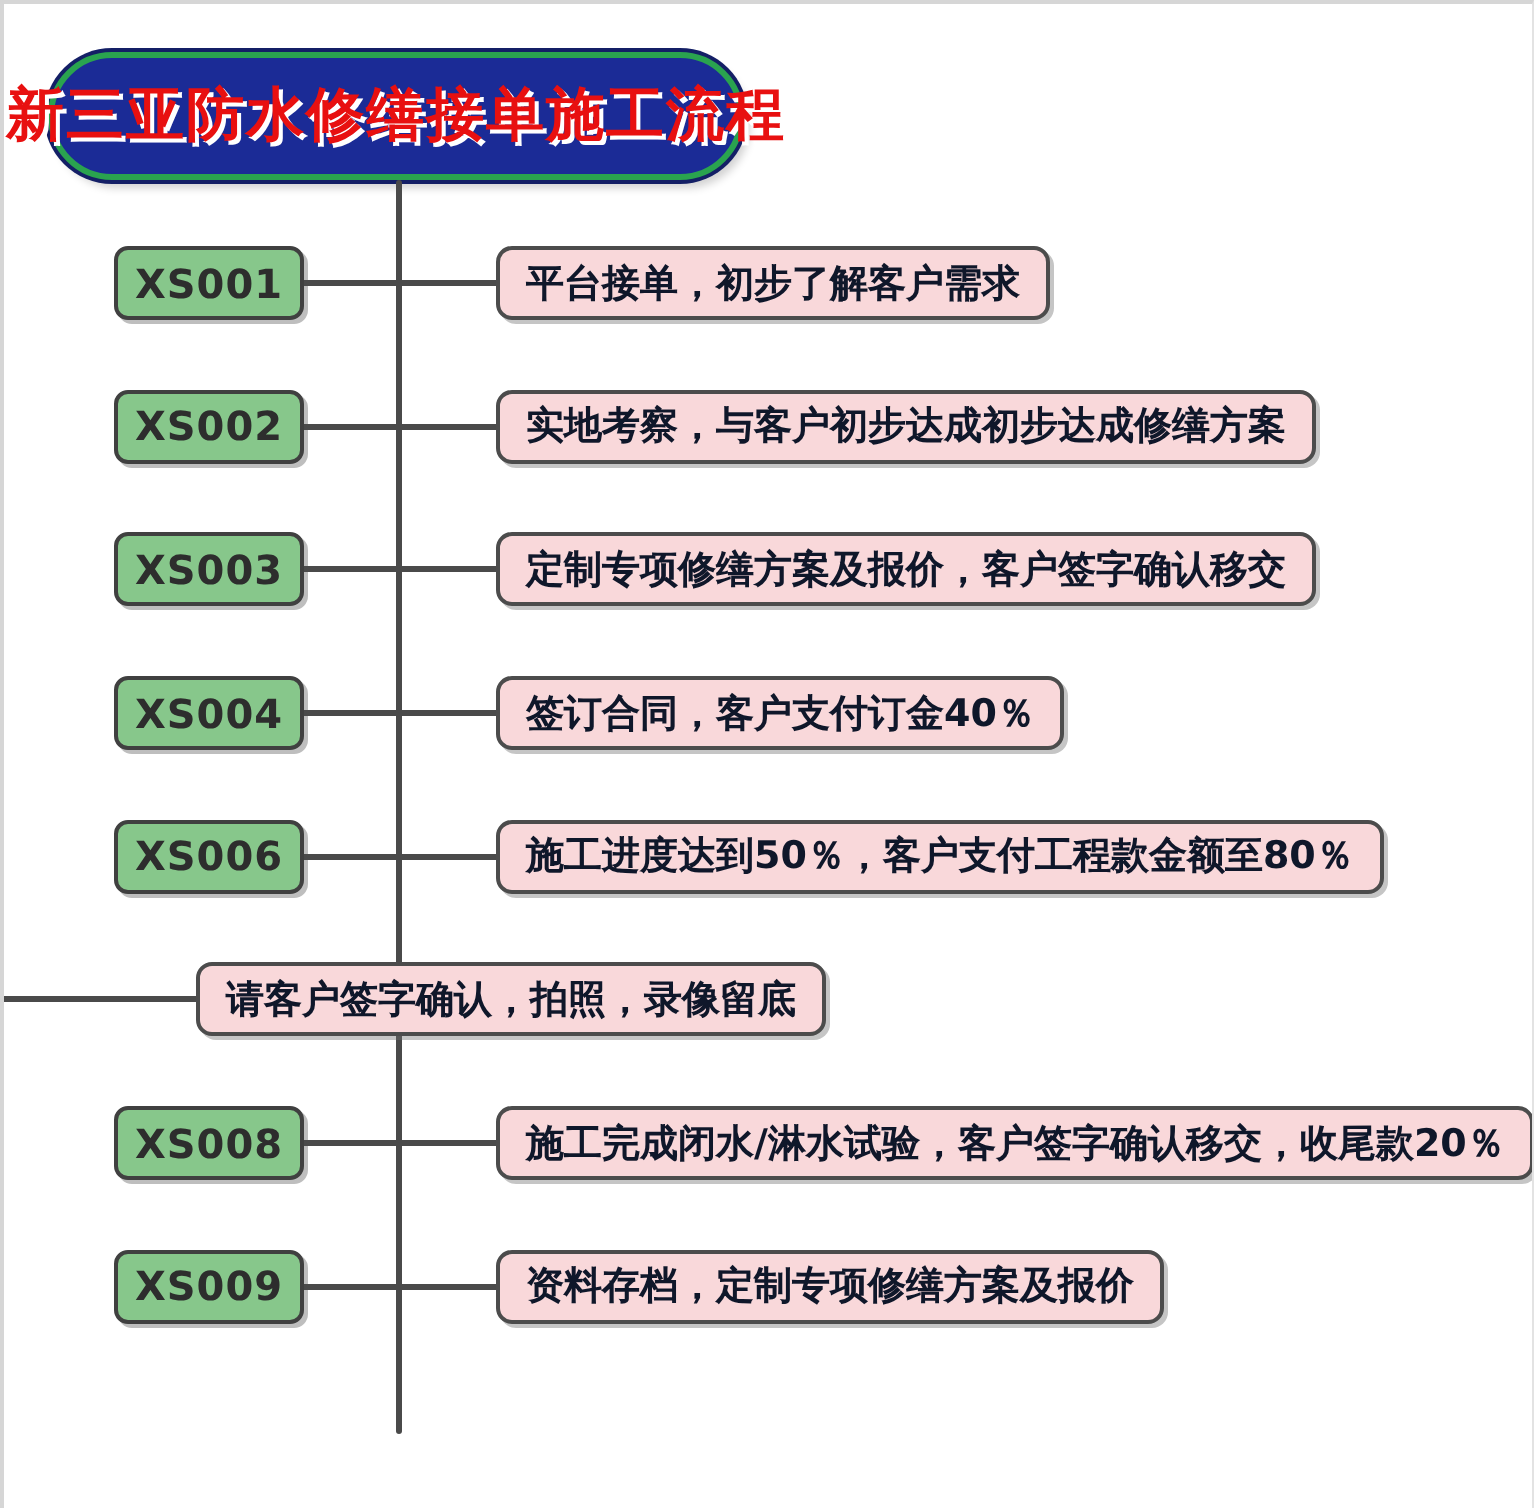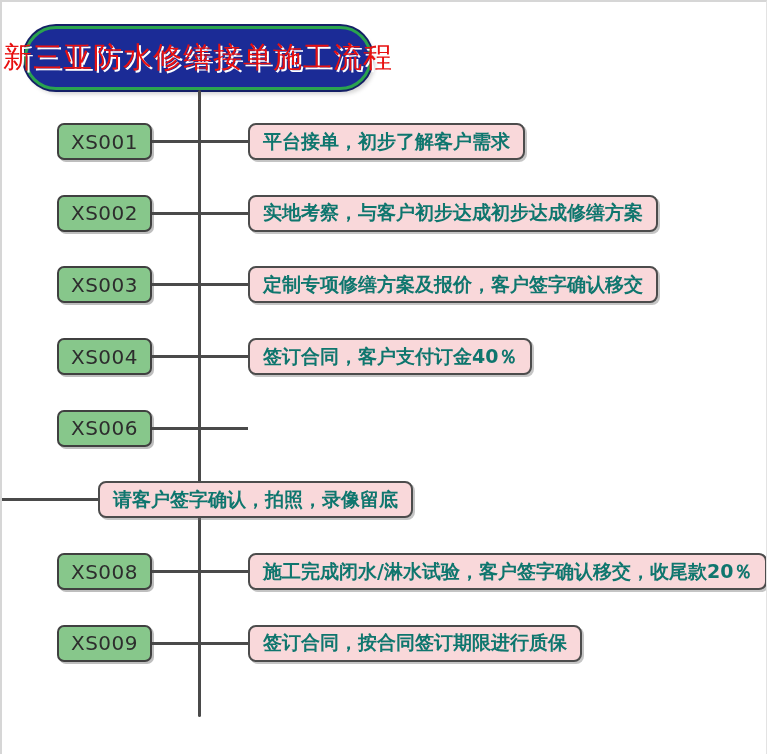--- a/index.html
+++ b/index.html
@@ -17,21 +17,21 @@
   .title-pill{
     position:absolute;left:22px;top:24px;
     width:348px;height:64px;box-sizing:border-box;
     background:var(--title-bg,#1b2b96);
     border:3px solid var(--title-border,#2aa34f);
     border-radius:34px;
     box-shadow:0 0 0 2px #141f66, 3px 4px 4px rgba(0,0,0,.18);
     display:flex;align-items:center;justify-content:center;
   }
   .title-text{
-    font-size:29px;font-weight:normal;letter-spacing:1px;
+    font-size:29px;font-weight:bold;letter-spacing:1px;
     color:var(--title-color,#e81010);
     text-shadow:2px 2px 0 #ffffff;
     white-space:nowrap;
     text-align:right;
   }
   .trunk{
     position:absolute;left:196px;top:88px;
     width:3px;height:627px;
     background:var(--line,#4a4a4a);
     border-radius:2px;
@@ -40,34 +40,34 @@
     position:absolute;left:0;top:121px;width:100%;
     display:flex;flex-direction:column;gap:34.7px;
   }
   .row{display:flex;align-items:center;height:37px;}
   .code-box{
     margin-left:55px;width:95px;height:37px;box-sizing:border-box;
     background:var(--node-green,#87c78b);
     border:2.5px solid #404040;border-radius:7px;
     box-shadow:2px 2px 0 rgba(110,110,110,.45);
     display:flex;align-items:center;justify-content:center;
-    font-size:20px;font-weight:normal;color:#2d2d2d;letter-spacing:.5px;
+    font-size:20px;font-weight:bold;color:#2d2d2d;letter-spacing:.5px;
     flex:none;
   }
   .h-line{
     width:96px;height:3px;background:var(--line,#4a4a4a);flex:none;
   }
   .desc-box{
     height:37px;box-sizing:border-box;
     background:var(--node-pink,#f9d8da);
     border:2px solid #4c4c4c;border-radius:8px;
     box-shadow:2px 2px 0 rgba(110,110,110,.4);
     display:flex;align-items:center;
     padding:0 13px;white-space:nowrap;
-    font-size:19px;font-weight:bold;color:#0f766e;
+    font-size:19px;font-weight:bold;color:#0f172a;
     flex:none;
   }
 </style>
 </head>
 <body>
 
 <div class="canvas" style="--page-bg: #ffffff; --frame: #d6d6d6; --title-bg: #1b2b96; --title-border: #2aa34f; --title-color: #e81010; --line: #4a4a4a; --node-green: #87c78b; --node-pink: #f9d8da;">
 
   <div class="title-pill">
     <span class="title-text">新三亚防水修缮接单施工流程</span>
@@ -115,20 +115,23 @@
         <span>签订合同，客户支付订金40％</span>
       </div>
     </div>
 
 
     <div class="row">
       <div class="code-box">
         <span>XS006</span>
       </div>
       <div class="h-line"></div>
+      <div class="desc-box">
+        <span>施工进度达到50％，客户支付工程款金额至80％</span>
+      </div>
     </div>
 
     <div class="row">
       <div class="h-line"></div>
       <div class="desc-box">
         <span>请客户签字确认，拍照，录像留底</span>
       </div>
     </div>
 
     <div class="row">
@@ -140,18 +143,18 @@
         <span>施工完成闭水/淋水试验，客户签字确认移交，收尾款20％</span>
       </div>
     </div>
 
     <div class="row">
       <div class="code-box">
         <span>XS009</span>
       </div>
       <div class="h-line"></div>
       <div class="desc-box">
-        <span>签订合同，按合同签订期限进行质保</span>
+        <span>资料存档，定制专项修缮方案及报价</span>
       </div>
     </div>
   </div>
 
 </div>
 
 </body></html>

